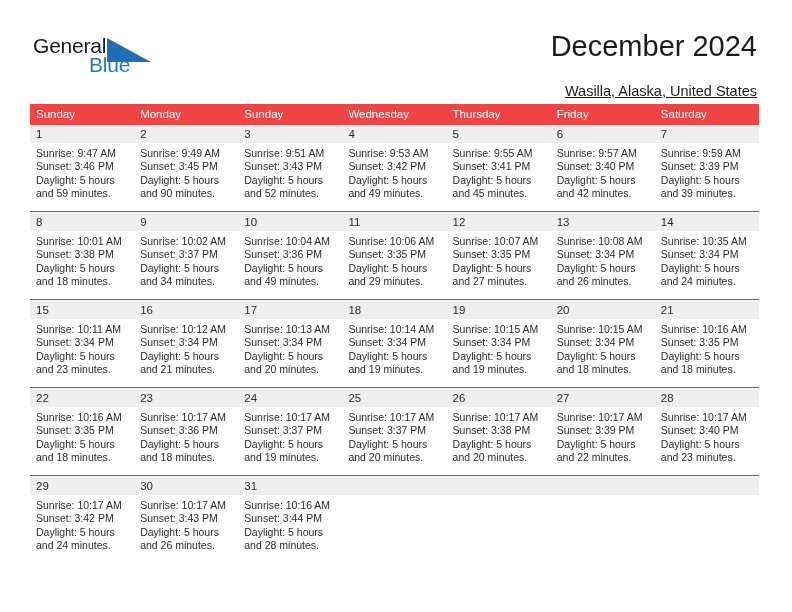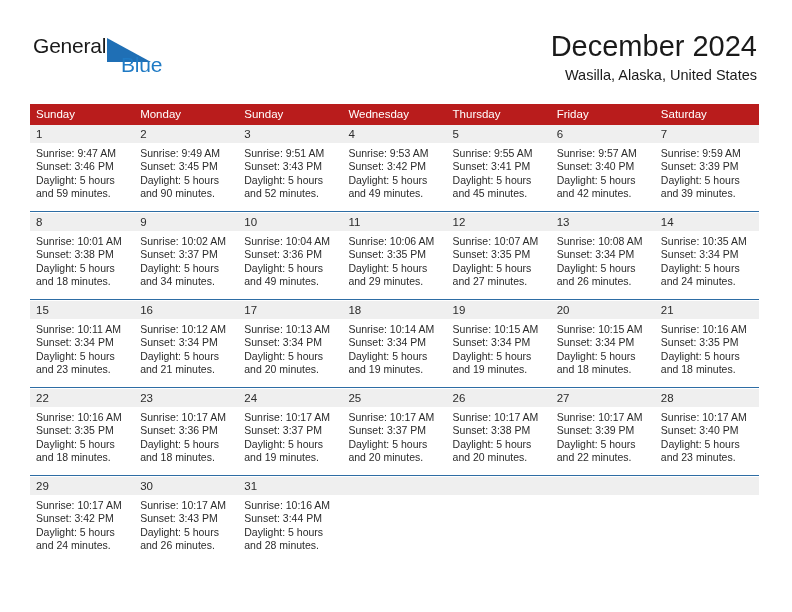--- a/index.html
+++ b/index.html
@@ -55,56 +55,56 @@
   }
   .logo-blue {
     position: absolute;
     left: 56px;
     top: 19px;
     font-size: 21px;
     letter-spacing: -0.2px;
     color: #1f7ac4;
     font-family: "Liberation Sans", sans-serif;
     white-space: nowrap;
-    margin-left: 32px;
   }
 
   .title-block {
     position: absolute;
     right: 35px;
     top: 28px;
     text-align: right;
   }
   .cal-title {
     font-size: 29px;
     font-weight: normal;
     color: #1a1a1a;
     line-height: 36px;
     white-space: nowrap;
     text-align: center;
   }
   .cal-subtitle {
-    margin-top: 2px;
+    margin-top: 18px;
     font-size: 14.5px;
     color: #1a1a1a;
     line-height: 18px;
     white-space: nowrap;
+    text-decoration: underline;
   }
 
   
   .calendar {
     position: absolute;
     left: 30px;
     top: 104px;
     width: 729px;
   }
 
   .weekday-row {
     display: flex;
-    background: #b91c1c;
+    background: #ef4444;
     height: 21px;
   }
   .weekday {
     flex: 1 1 0;
     color: #ffffff;
     font-size: 11.5px;
     line-height: 21px;
     padding-left: 6px;
     box-sizing: border-box;
     white-space: nowrap;

